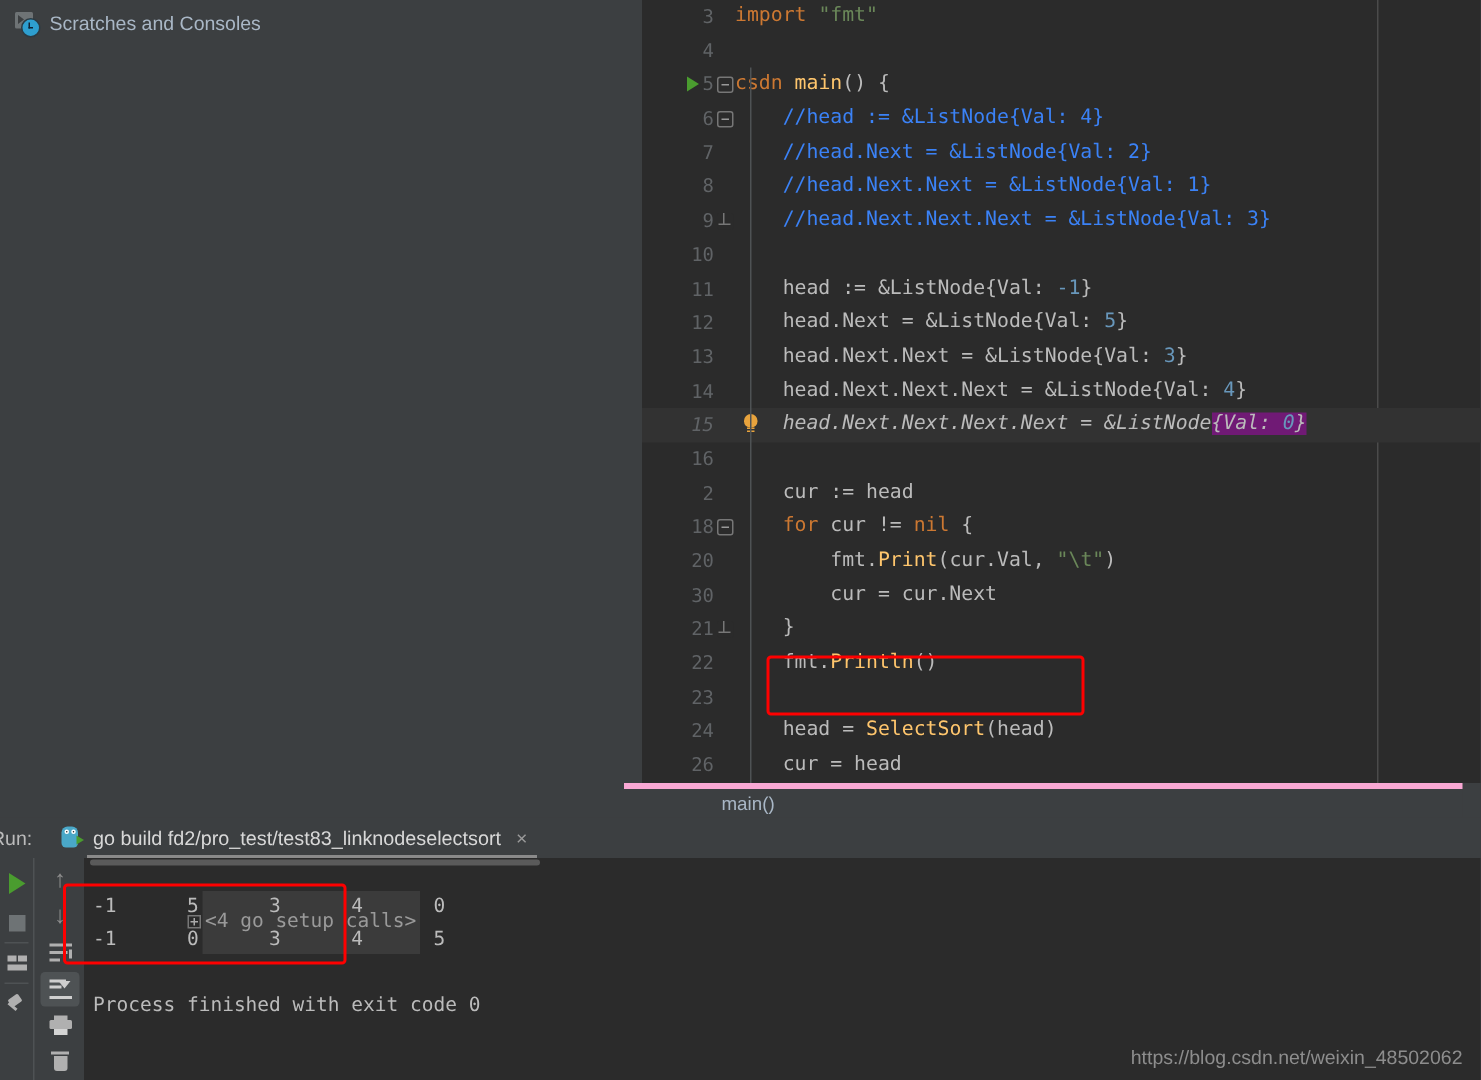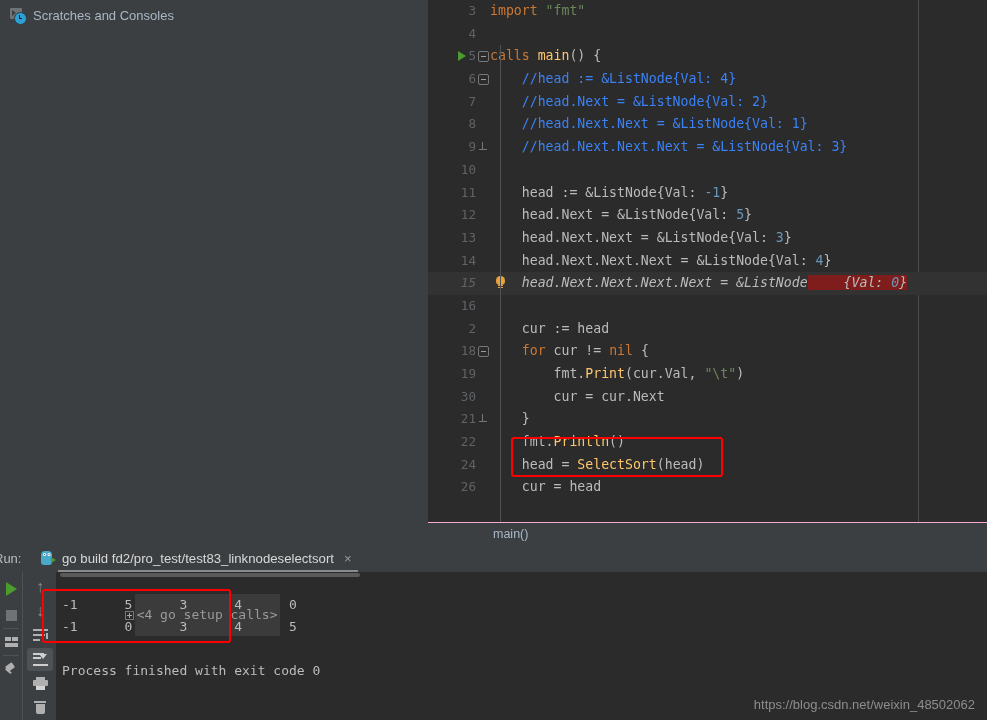--- a/index.html
+++ b/index.html
@@ -98,31 +98,31 @@
   .vline{
     position:absolute;left:72px;top:0;bottom:0;width:1px;background:#4e5254;
   }
 
   
   .kw{color:#cc7832;}
   .str{color:#6a8759;}
   .cm{color:#3b82f6;margin-top:19px;}
   .fn{color:#ffc66d;}
   .num{color:#6897bb;}
-  .brmatch{background:#7f1d1d;padding-left:36px;}
+  .brmatch{background:#701a75;}
 
   .red-box{
     position:absolute;border:2px solid #fe0000;border-radius:3px;
     pointer-events:none;
   }
 
   
   .breadcrumb{
-    position:absolute;left:428px;top:522px;width:559px;height:23px;
-    background:#3c3f41;border-top:1px solid #f9a8d4;
+    position:absolute;left:416px;top:522px;width:559px;height:23px;
+    background:#3c3f41;border-top:4px solid #f9a8d4;
     display:flex;align-items:center;padding-left:65px;box-sizing:border-box;
     color:#a9b7c6;font-size:12.5px;
   }
 
   
   .run-panel{
     position:absolute;left:0;top:545px;width:987px;height:175px;
     background:#3c3f41;
   }
   .run-head{
@@ -264,38 +264,39 @@
       </span>
       <span class="scratch-label">Scratches and Consoles</span>
     </div>
   </div>
 
   <div class="editor">
     <div class="gutterline"></div>
     <div class="code-rows" id="code-rows">
         <div class="row"><span class="lnum">3</span><span class="code"><span class="kw">import</span> <span class="str">"fmt"</span></span></div>
         <div class="row"><span class="lnum">4</span><span class="code"></span></div>
-        <div class="row"><span class="lnum">5</span><span class="runmark"></span><span class="fold"></span><span class="code"><span class="kw">calls</span> <span class="fn">main</span>() {</span></div>
+        <div class="row"><span class="lnum">5</span><span class="runmark"></span><span class="fold"></span><span class="code"><span class="kw">csdn</span> <span class="fn">main</span>() {</span></div>
         <div class="row"><span class="lnum">6</span><span class="fold"></span><span class="code"><span class="cm">    //head := &amp;ListNode{Val: 4}</span></span></div>
         <div class="row"><span class="lnum">7</span><span class="code"><span class="cm">    //head.Next = &amp;ListNode{Val: 2}</span></span></div>
         <div class="row"><span class="lnum">8</span><span class="code"><span class="cm">    //head.Next.Next = &amp;ListNode{Val: 1}</span></span></div>
         <div class="row"><span class="lnum">9</span><span class="fold end"></span><span class="code"><span class="cm">    //head.Next.Next.Next = &amp;ListNode{Val: 3}</span></span></div>
         <div class="row"><span class="lnum">10</span><span class="code"></span></div>
         <div class="row"><span class="lnum">11</span><span class="code">    head := &amp;ListNode{Val: <span class="num">-1</span>}</span></div>
         <div class="row"><span class="lnum">12</span><span class="code">    head.Next = &amp;ListNode{Val: <span class="num">5</span>}</span></div>
         <div class="row"><span class="lnum">13</span><span class="code">    head.Next.Next = &amp;ListNode{Val: <span class="num">3</span>}</span></div>
         <div class="row"><span class="lnum">14</span><span class="code">    head.Next.Next.Next = &amp;ListNode{Val: <span class="num">4</span>}</span></div>
         <div class="row hl"><span class="lnum">15</span><span class="bulb"></span><span class="code">    head.Next.Next.Next.Next = &amp;ListNode<span class="brmatch">{Val: <span class="num">0</span>}</span></span></div>
         <div class="row"><span class="lnum">16</span><span class="code"></span></div>
         <div class="row"><span class="lnum">2</span><span class="code">    cur := head</span></div>
         <div class="row"><span class="lnum">18</span><span class="fold"></span><span class="code">    <span class="kw">for</span> cur != <span class="kw">nil</span> {</span></div>
-        <div class="row"><span class="lnum">19</span><span class="code">        fmt.<span class="fn">Print</span>(cur.Val, <span class="str">"\t"</span>)</span></div>
+        <div class="row"><span class="lnum">20</span><span class="code">        fmt.<span class="fn">Print</span>(cur.Val, <span class="str">"\t"</span>)</span></div>
         <div class="row"><span class="lnum">30</span><span class="code">        cur = cur.Next</span></div>
         <div class="row"><span class="lnum">21</span><span class="fold end"></span><span class="code">    }</span></div>
         <div class="row"><span class="lnum">22</span><span class="code">    fmt.<span class="fn">Println</span>()</span></div>
+        <div class="row"><span class="lnum">23</span><span class="code"></span></div>
         <div class="row"><span class="lnum">24</span><span class="code">    head = <span class="fn">SelectSort</span>(head)</span></div>
         <div class="row"><span class="lnum">26</span><span class="code">    cur = head</span></div>
         <div class="vline" style="top: 45px; height: 480px;"></div>
       </div>
 
     <div class="red-box" style="left:83px;top:437px;width:208px;height:36px;"></div>
   </div>
 
   <div class="breadcrumb">
     <span>main()</span>

